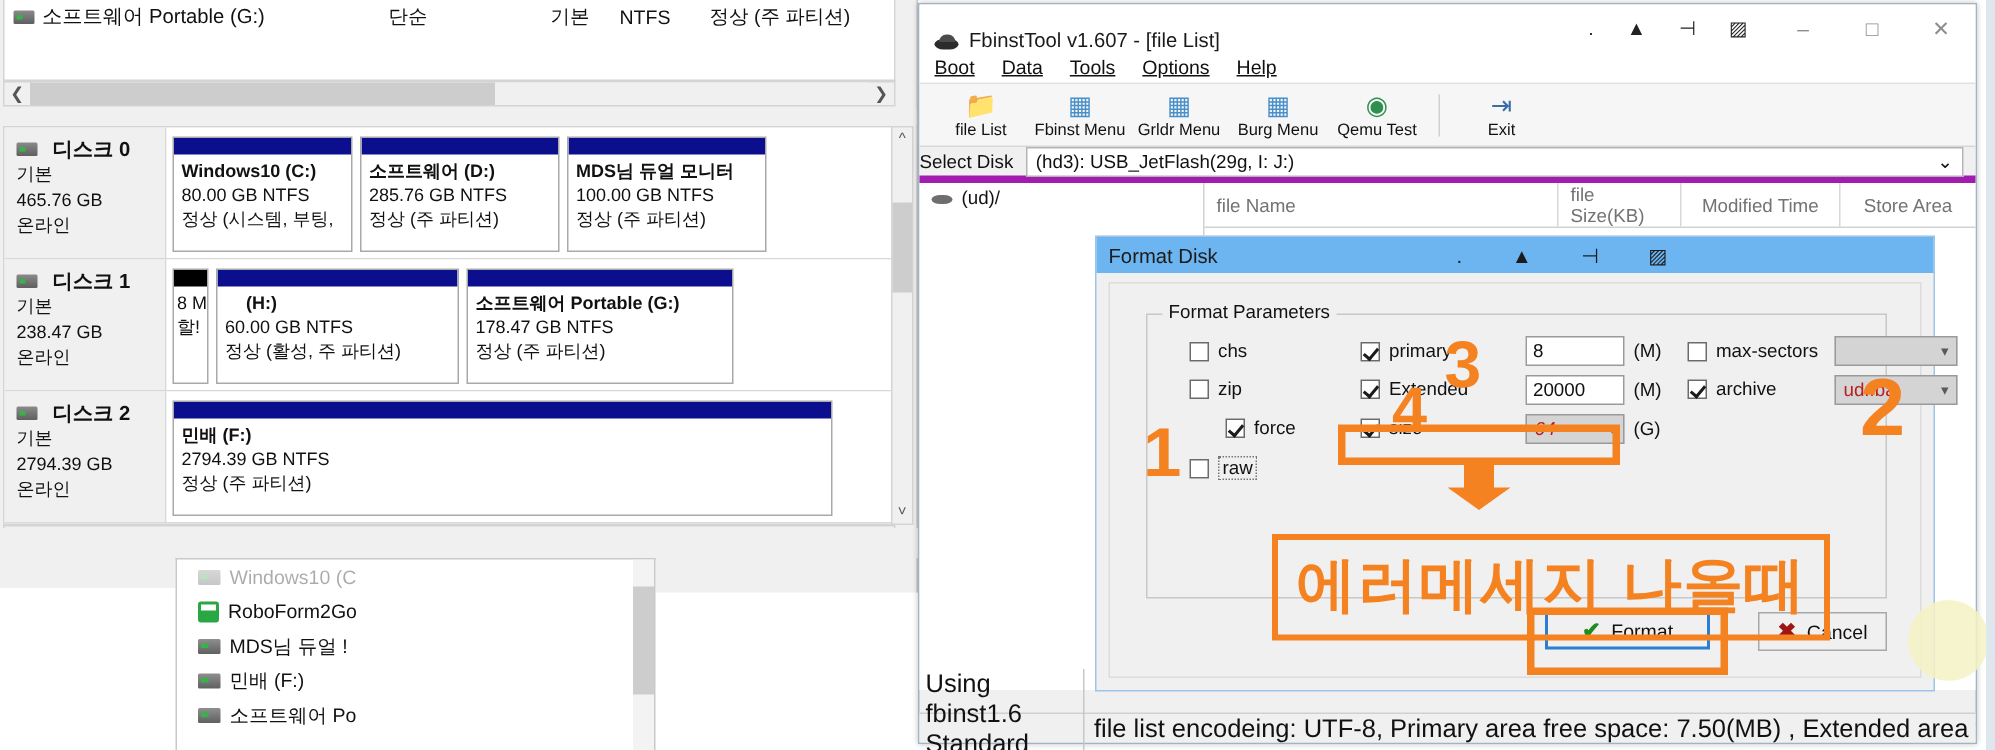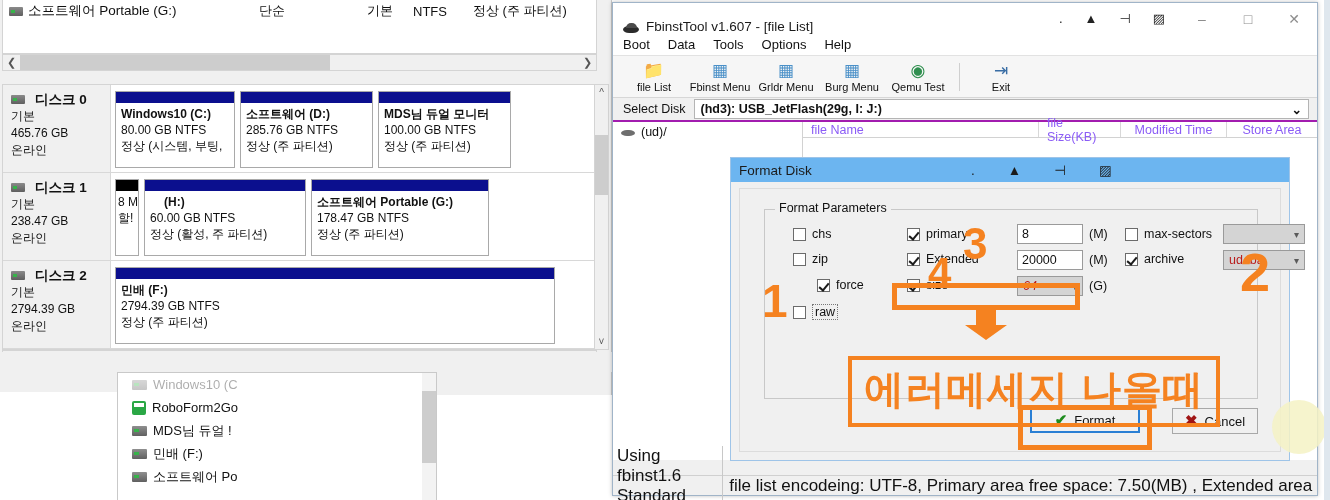--- a/index.html
+++ b/index.html
@@ -131,47 +131,47 @@
   .fb-title .ttxt{ font-size:13.5px; color:#1a1a1a; }
   .fb-tools{ position:absolute; right:152px; top:0; height:31px; display:flex; align-items:center; gap:22px; }
   .fb-tools span{ font-size:13px; color:#222; }
   .fb-btns{ position:absolute; right:0; top:0; height:31px; display:flex; }
   .fb-btn{ width:46px; height:31px; display:flex; align-items:center; justify-content:center;
     font-size:14px; color:#8d8d8d; }
   .fb-menu{
     height:22px; background:#ffffff; display:flex; align-items:center;
     padding-left:10px; gap:18px; font-size:13px; color:#111;
     border-bottom:1px solid #e2e2e2;
+    text-decoration:underline;
   }
   .fb-toolbar{
     height:42px; background:#f6f6f6; display:flex; align-items:center;
     padding-left:8px; gap:0px; border-bottom:1px solid #d7d7d7;
   }
   .tb-item{ width:66px; text-align:center; font-size:11px; color:#111; }
   .tb-item .gi{ display:block; height:21px; line-height:21px; font-size:17px; }
   .tb-sep{ width:1px; height:28px; background:#cfcfcf; margin:0 8px; }
   .fb-selectdisk{
-    height:24px; background:#f0f0f0; display:flex; align-items:center; padding-left:10px; gap:8px;
-    border-bottom:2px solid #a21caf;
+    height:24px; background:#f0f0f0; display:flex; align-items:center; gap:8px;
+    border-bottom:5px solid #a21caf;
     justify-content:center;
   }
   .fb-selectdisk .lbl{ font-size:12.5px; color:#111; }
   .fb-combo{
     flex:1; margin-right:8px; height:20px; background:#ffffff; border:1px solid #b4b4b4;
     display:flex; align-items:center; padding:0 6px; font-size:12.5px; color:#111;
     justify-content:space-between;
-    font-weight:bold;
   }
   .fb-body{ position:relative; height:338px; background:#ffffff; display:flex; }
   .fb-tree{ width:190px; border-right:1px solid #d2d2d2; }
   .fb-tree .node{ display:flex; align-items:center; gap:6px; height:20px; padding-left:8px; font-size:12.5px; color:#111; }
   .fb-tree .nicon{ width:14px; height:9px; position:relative; }
   .fb-tree .nicon::before{content:"";position:absolute;left:0;top:2px;width:14px;height:6px;background:#6e6e6e;border-radius:6px/3px;}
   .fb-list{ flex:1; }
-  .fb-hdr{ display:flex; height:16px; border-bottom:1px solid #d2d2d2; font-size:12.5px; color:#8b5cf6; }
+  .fb-hdr{ display:flex; height:30px; border-bottom:1px solid #d2d2d2; font-size:12.5px; color:#737373; }
   .fb-hdr div{ border-right:1px solid #d8d8d8; display:flex; align-items:center; padding:0 8px; }
   .fb-status{
     position:absolute; left:0; bottom:0; width:704px; height:20px; background:#f0f0f0;
     border-top:1px solid #d0d0d0; display:flex; align-items:center; font-size:17px; color:#111;
   }
   .fb-status .s1{ width:148px; padding-left:4px; border-right:1px solid #c8c8c8; }
   .fb-status .s2{ padding-left:6px; white-space:nowrap; overflow:hidden; }
 
   
   #fmt{

